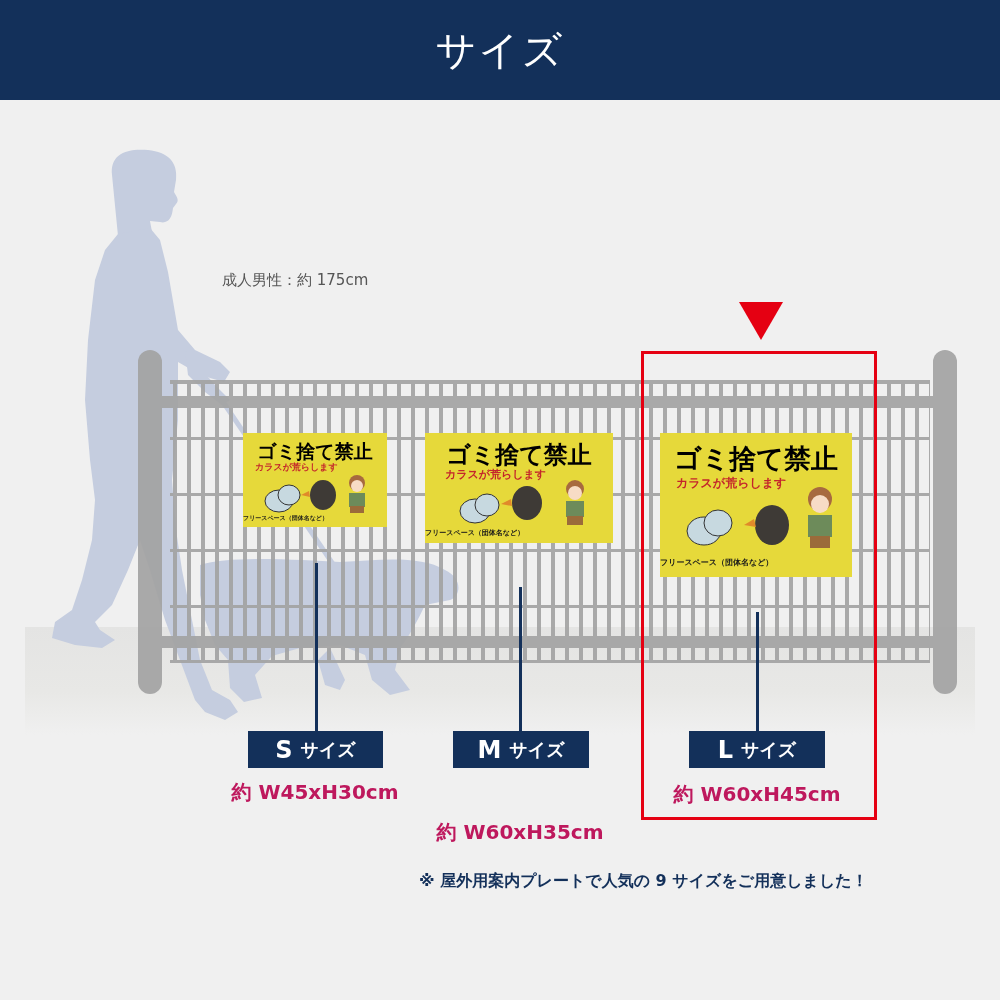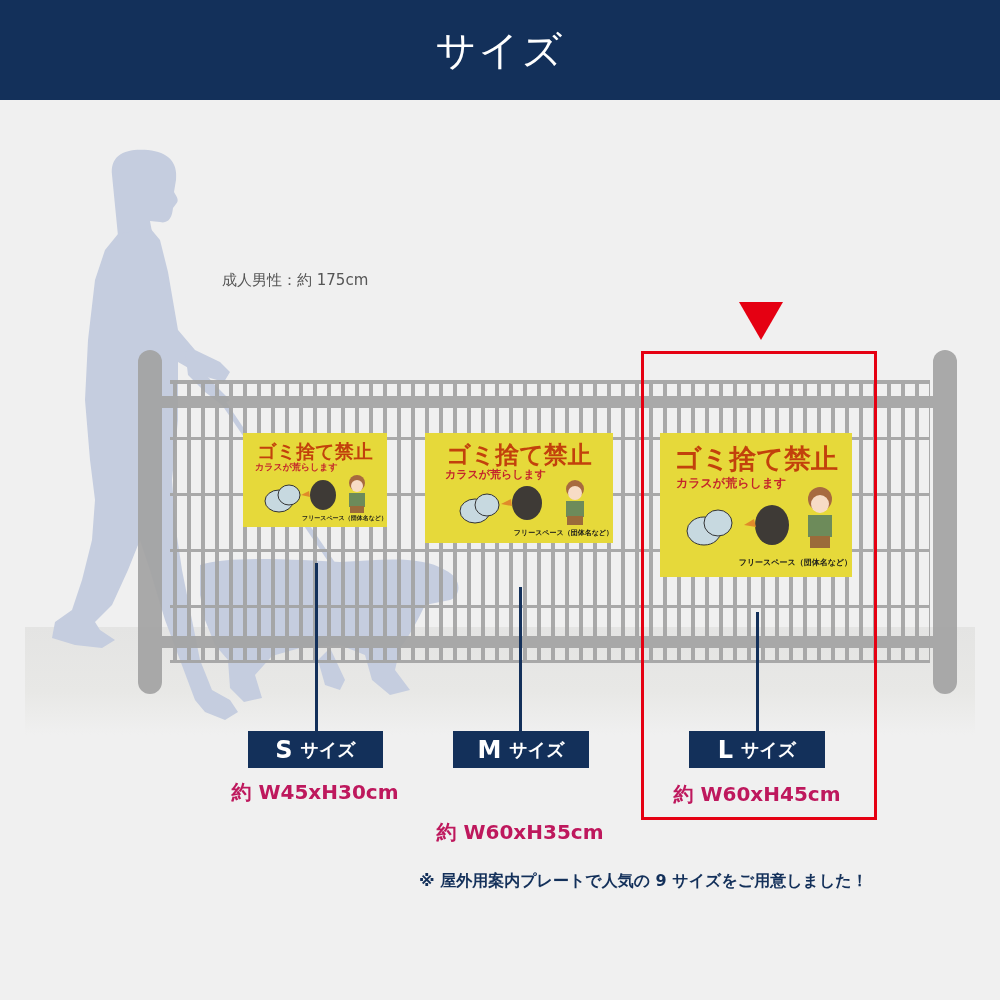--- a/index.html
+++ b/index.html
@@ -13,23 +13,23 @@
 
   .floor { position: absolute; left: 25px; top: 527px; width: 950px; height: 108px; background: linear-gradient(to bottom, #e4e4e3 0%, #e8e8e6 60%, #f0f0f0 100%); }
 
   .silhouette { position: absolute; left: 0; top: 0; width: 1000px; height: 900px; }
 
   .height-label { position: absolute; left: 222px; top: 171px; font-size: 15px; color: #555; }
 
   .fence { position: absolute; left: 0; top: 0; width: 1000px; height: 900px; }
 
   .poster { position: absolute; background: #e6d93a; overflow: hidden; }
-  .poster .p-title { position: absolute; left: 0; width: 100%; text-align: center; color: #c2410c; font-weight: bold; }
+  .poster .p-title { position: absolute; left: 0; width: 100%; text-align: center; color: #000000; font-weight: bold; }
   .poster .p-sub { position: absolute; color: #c4262b; font-weight: bold; }
-  .poster .p-foot { position: absolute; left: 0; width: 100%; text-align: right; color: #1a1a1a; font-weight: bold; }
+  .poster .p-foot { position: absolute; left: 0; width: 100%; text-align: left; color: #1a1a1a; font-weight: bold; }
 
   .stem { position: absolute; width: 3px; background: #13305a; }
 
   .size-label { position: absolute; height: 37px; background: #13305a; color: #fff; font-weight: bold; font-size: 20px; display: flex; align-items: center; justify-content: center; gap: 8px; }
   .size-label .letter { font-size: 24px; }
   .size-label .word { font-size: 18px; }
   .dims { position: absolute; font-size: 20px; font-weight: bold; color: #be185d; text-align: center; width: 200px; }
 
   .highlight-box { position: absolute; left: 641px; top: 251px; width: 236px; height: 469px; border: 3px solid #e50012; }
   .arrow { position: absolute; left: 739px; top: 202px; width: 0; height: 0; border-left: 22px solid transparent; border-right: 22px solid transparent; border-top: 38px solid #e50012; }

